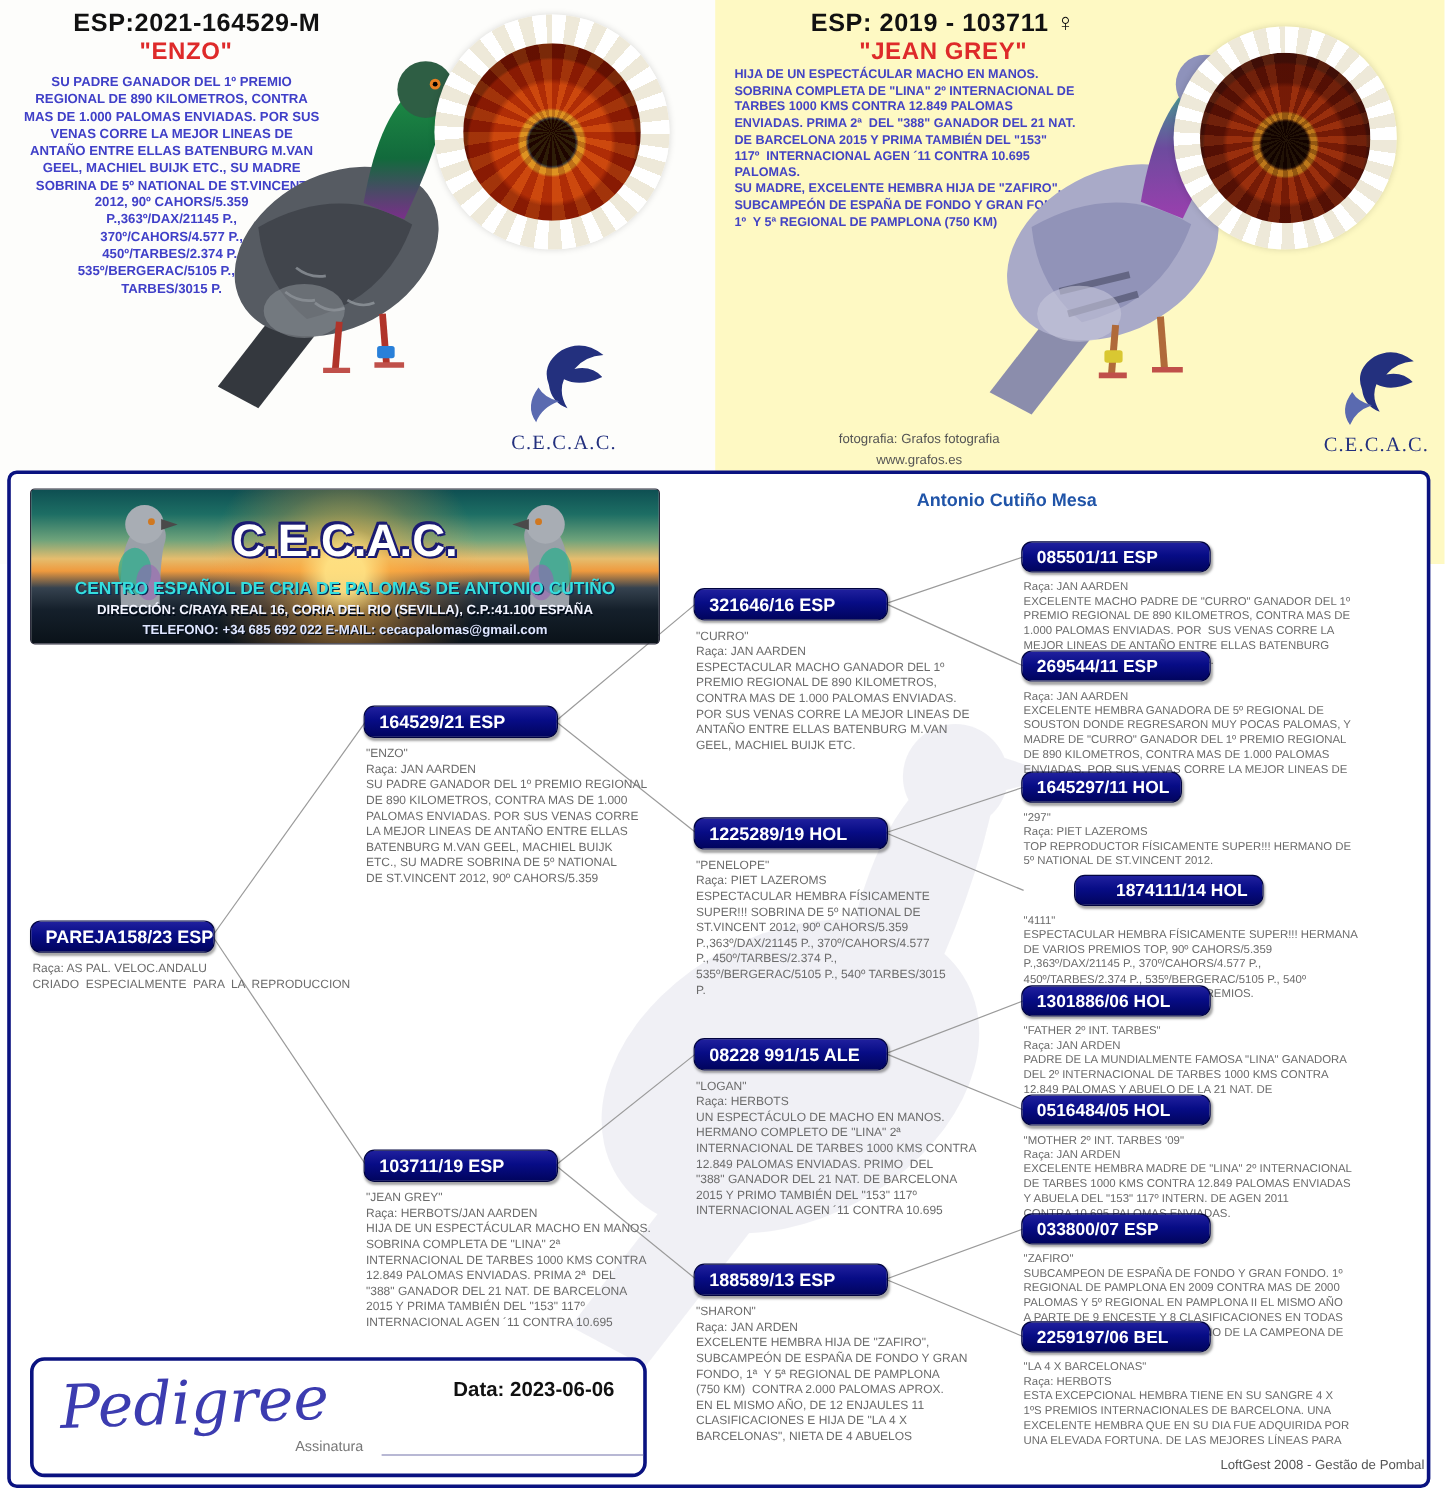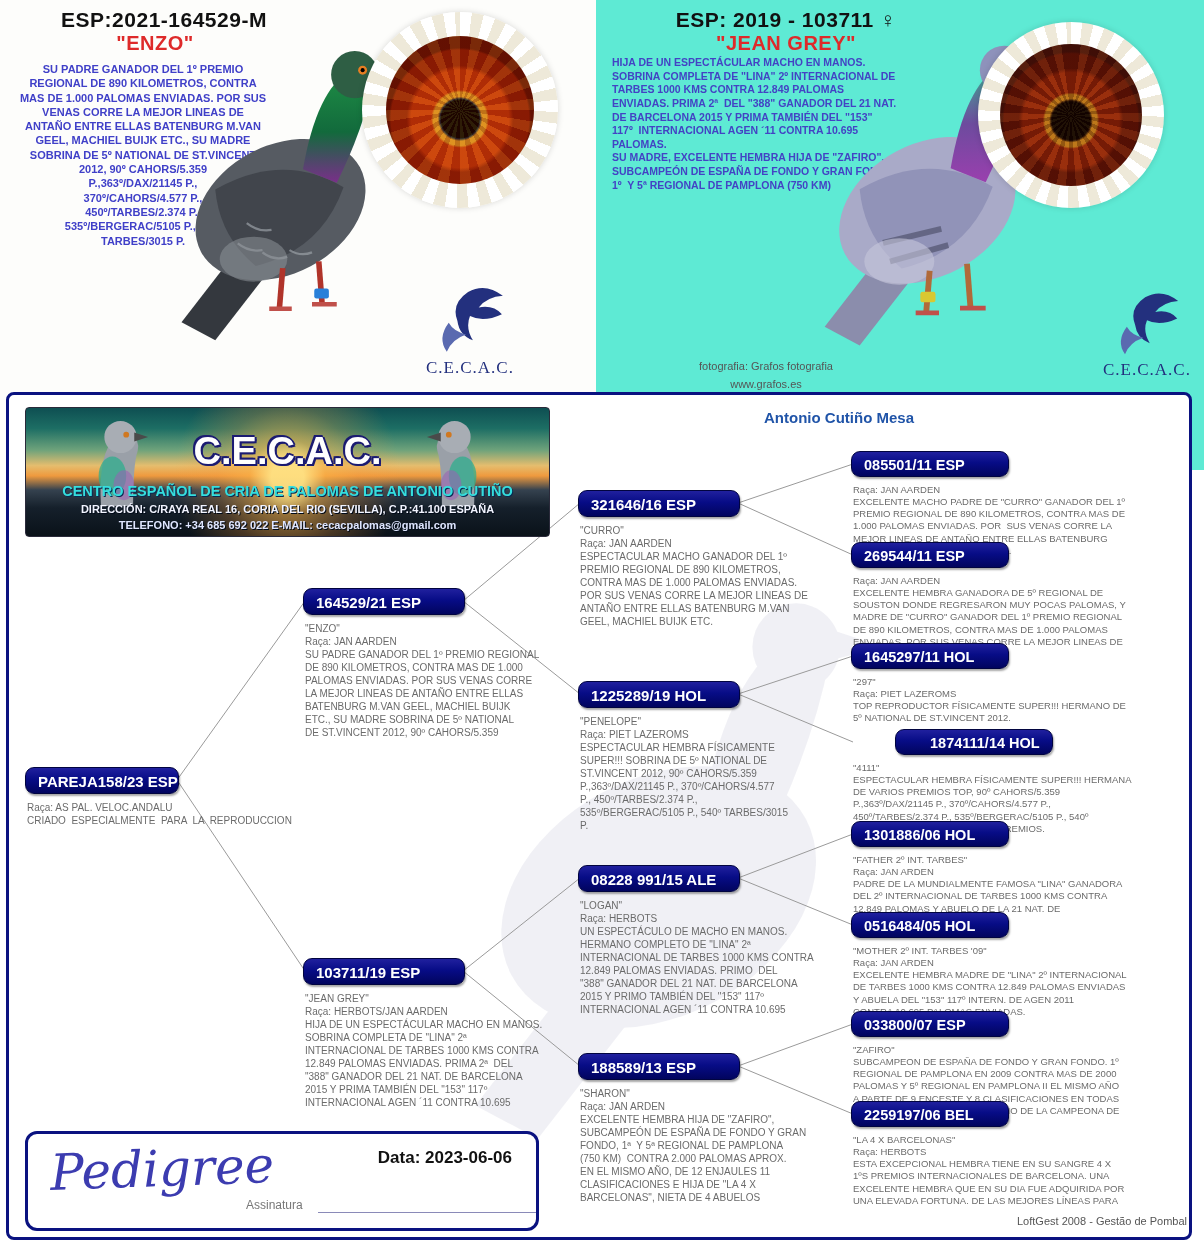--- a/index.html
+++ b/index.html
@@ -3,21 +3,21 @@
 <meta charset="utf-8">
 <style>
   html,body{margin:0;padding:0;background:#ffffff;}
   #page{position:relative;width:1204px;height:1246px;background:#fff;overflow:hidden;
         font-family:"Liberation Sans",sans-serif;}
   .abs{position:absolute;}
 
   
   .panel{position:absolute;top:0;height:470px;overflow:hidden;}
   .panel.left{left:0;width:596px;background:#fdfdfb;}
-  .panel.right{left:596px;width:608px;background:#5eead4;}
+  .panel.right{left:596px;width:608px;background:#fef9c3;}
   .ring-title{font-size:21px;font-weight:bold;color:#111;letter-spacing:.5px;text-align:center;}
   .bird-name{font-size:20px;font-weight:bold;color:#de2a2a;text-align:center;letter-spacing:.5px;}
   .desc{font-weight:bold;color:#4040c8;white-space:pre;line-height:1.3;}
   .desc.left{font-size:11px;}
   .desc.right{font-size:10.5px;color:#4343c4;}
   .photo-credit{font-size:11px;color:#555;}
 
   
   .eye{border-radius:50%;background:repeating-conic-gradient(#ffffff 0deg 7deg,#eee9d9 7deg 14deg);
        box-shadow:0 0 6px rgba(0,0,0,.15);}
@@ -321,21 +321,21 @@
 M.VAN GEEL, MACHIEL BUIJK ETC.</div>
 
     <div class="nodebox sm" style="left:842px;top:147px;width:158px;">269544/11 ESP</div>
     <div class="node-text sm" style="left:844px;top:180px;">Raça: JAN AARDEN
 EXCELENTE HEMBRA GANADORA DE 5º REGIONAL DE
 SOUSTON DONDE REGRESARON MUY POCAS PALOMAS, Y
 MADRE DE "CURRO" GANADOR DEL 1º PREMIO REGIONAL
 DE 890 KILOMETROS, CONTRA MAS DE 1.000 PALOMAS
 ENVIADAS. POR SUS VENAS CORRE LA MEJOR LINEAS DE</div>
 
-    <div class="nodebox sm" style="left:842px;top:248px;width:158px;">1645297/11 HOL</div>
+    <div class="nodebox sm" style="left:842px;top:248px;width:134px;">1645297/11 HOL</div>
     <div class="node-text sm" style="left:844px;top:281px;">"297"
 Raça: PIET LAZEROMS
 TOP REPRODUCTOR FÍSICAMENTE SUPER!!! HERMANO DE
 5º NATIONAL DE ST.VINCENT 2012.</div>
 
     <div class="nodebox sm" style="left:886px;top:334px;width:158px;padding-left:34px;">1874111/14 HOL</div>
     <div class="node-text sm" style="left:844px;top:367px;">"4111"
 ESPECTACULAR HEMBRA FÍSICAMENTE SUPER!!! HERMANA
 DE VARIOS PREMIOS TOP, 90º CAHORS/5.359
 P.,363º/DAX/21145 P., 370º/CAHORS/4.577 P.,

